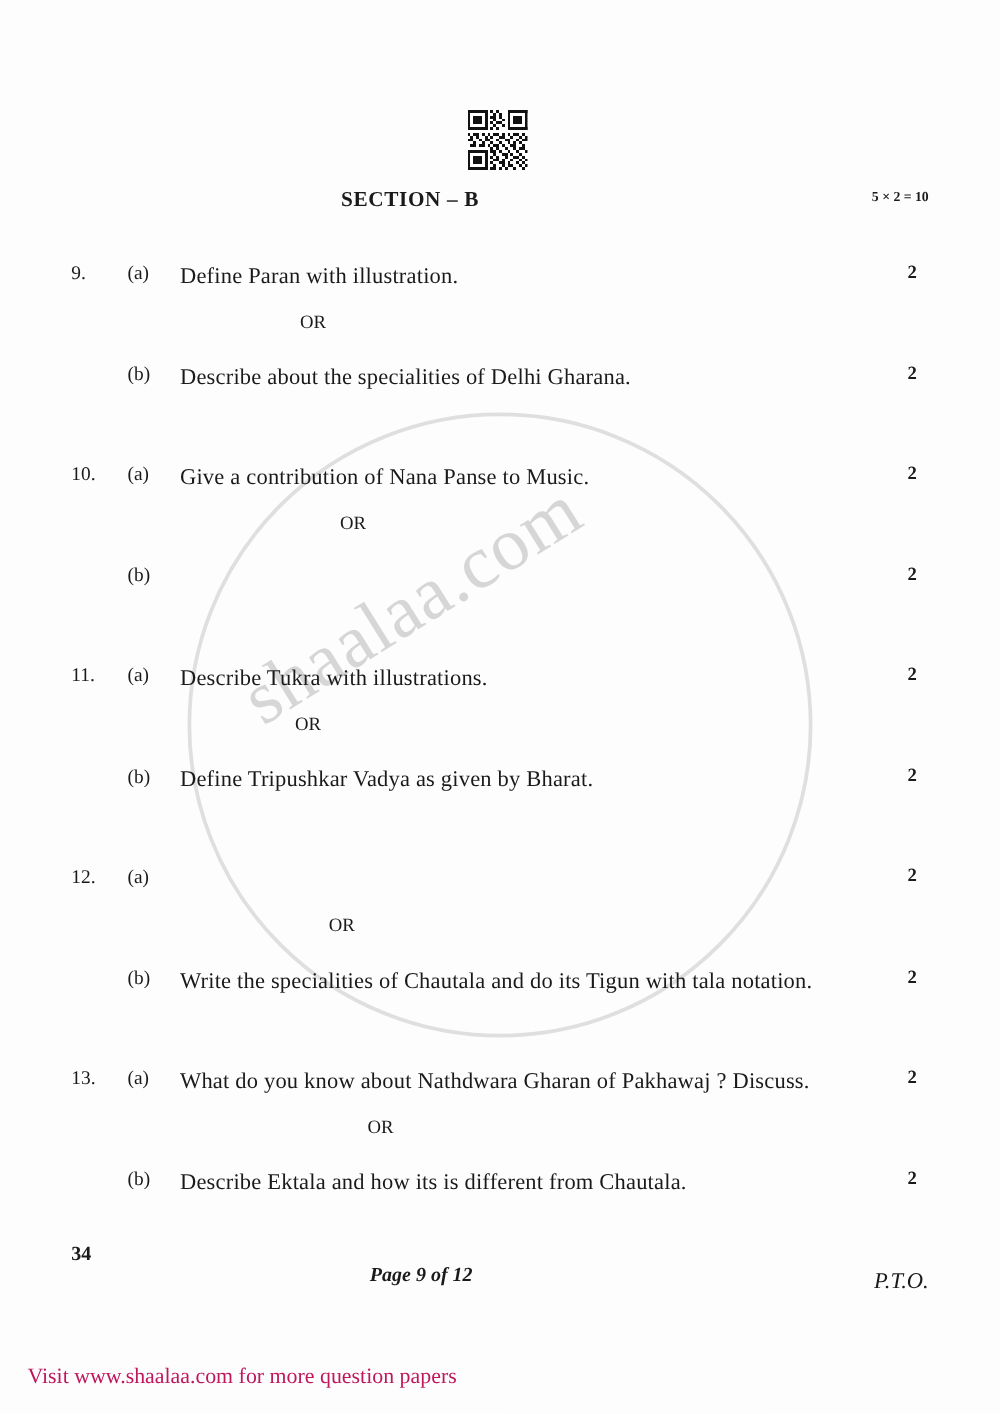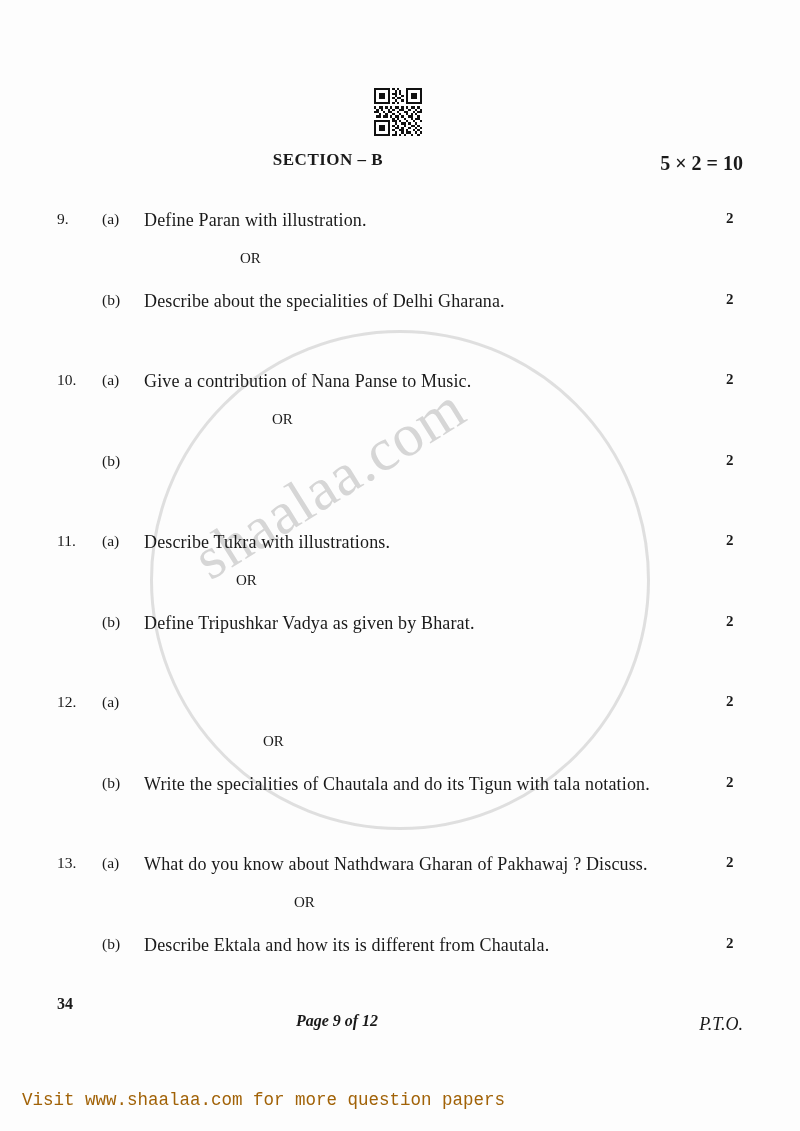--- a/index.html
+++ b/index.html
@@ -77,21 +77,21 @@
     width: 656px;
     text-align: center;
     font-size: 17px;
     font-weight: bold;
     letter-spacing: .5px;
   }
   .marks-note {
     position: absolute;
     right: 57px;
     top: 152px;
-    font-size: 20px;
+    font-size: 11px;
     font-weight: bold;
   }
 
   
   .qlist {
     position: absolute;
     left: 0;
     top: 210px;
     width: 800px;
   }
@@ -162,23 +162,23 @@
     right: 57px;
     top: 1014px;
     font-size: 18px;
     font-weight: normal;
     font-style: italic;
   }
   .visit-line {
     position: absolute;
     left: 22px;
     top: 1090px;
-    font-family: Liberation Mono, monospace;
+    font-family: Liberation Serif, serif;
     font-size: 17.5px;
-    color: #a16207;
+    color: #be185d;
   }
 </style>
 </head>
 <body>
 
 <div class="page">
 
   <div class="watermark">
     <div class="ring"></div>
     <div class="wm-text">shaalaa.com</div>

